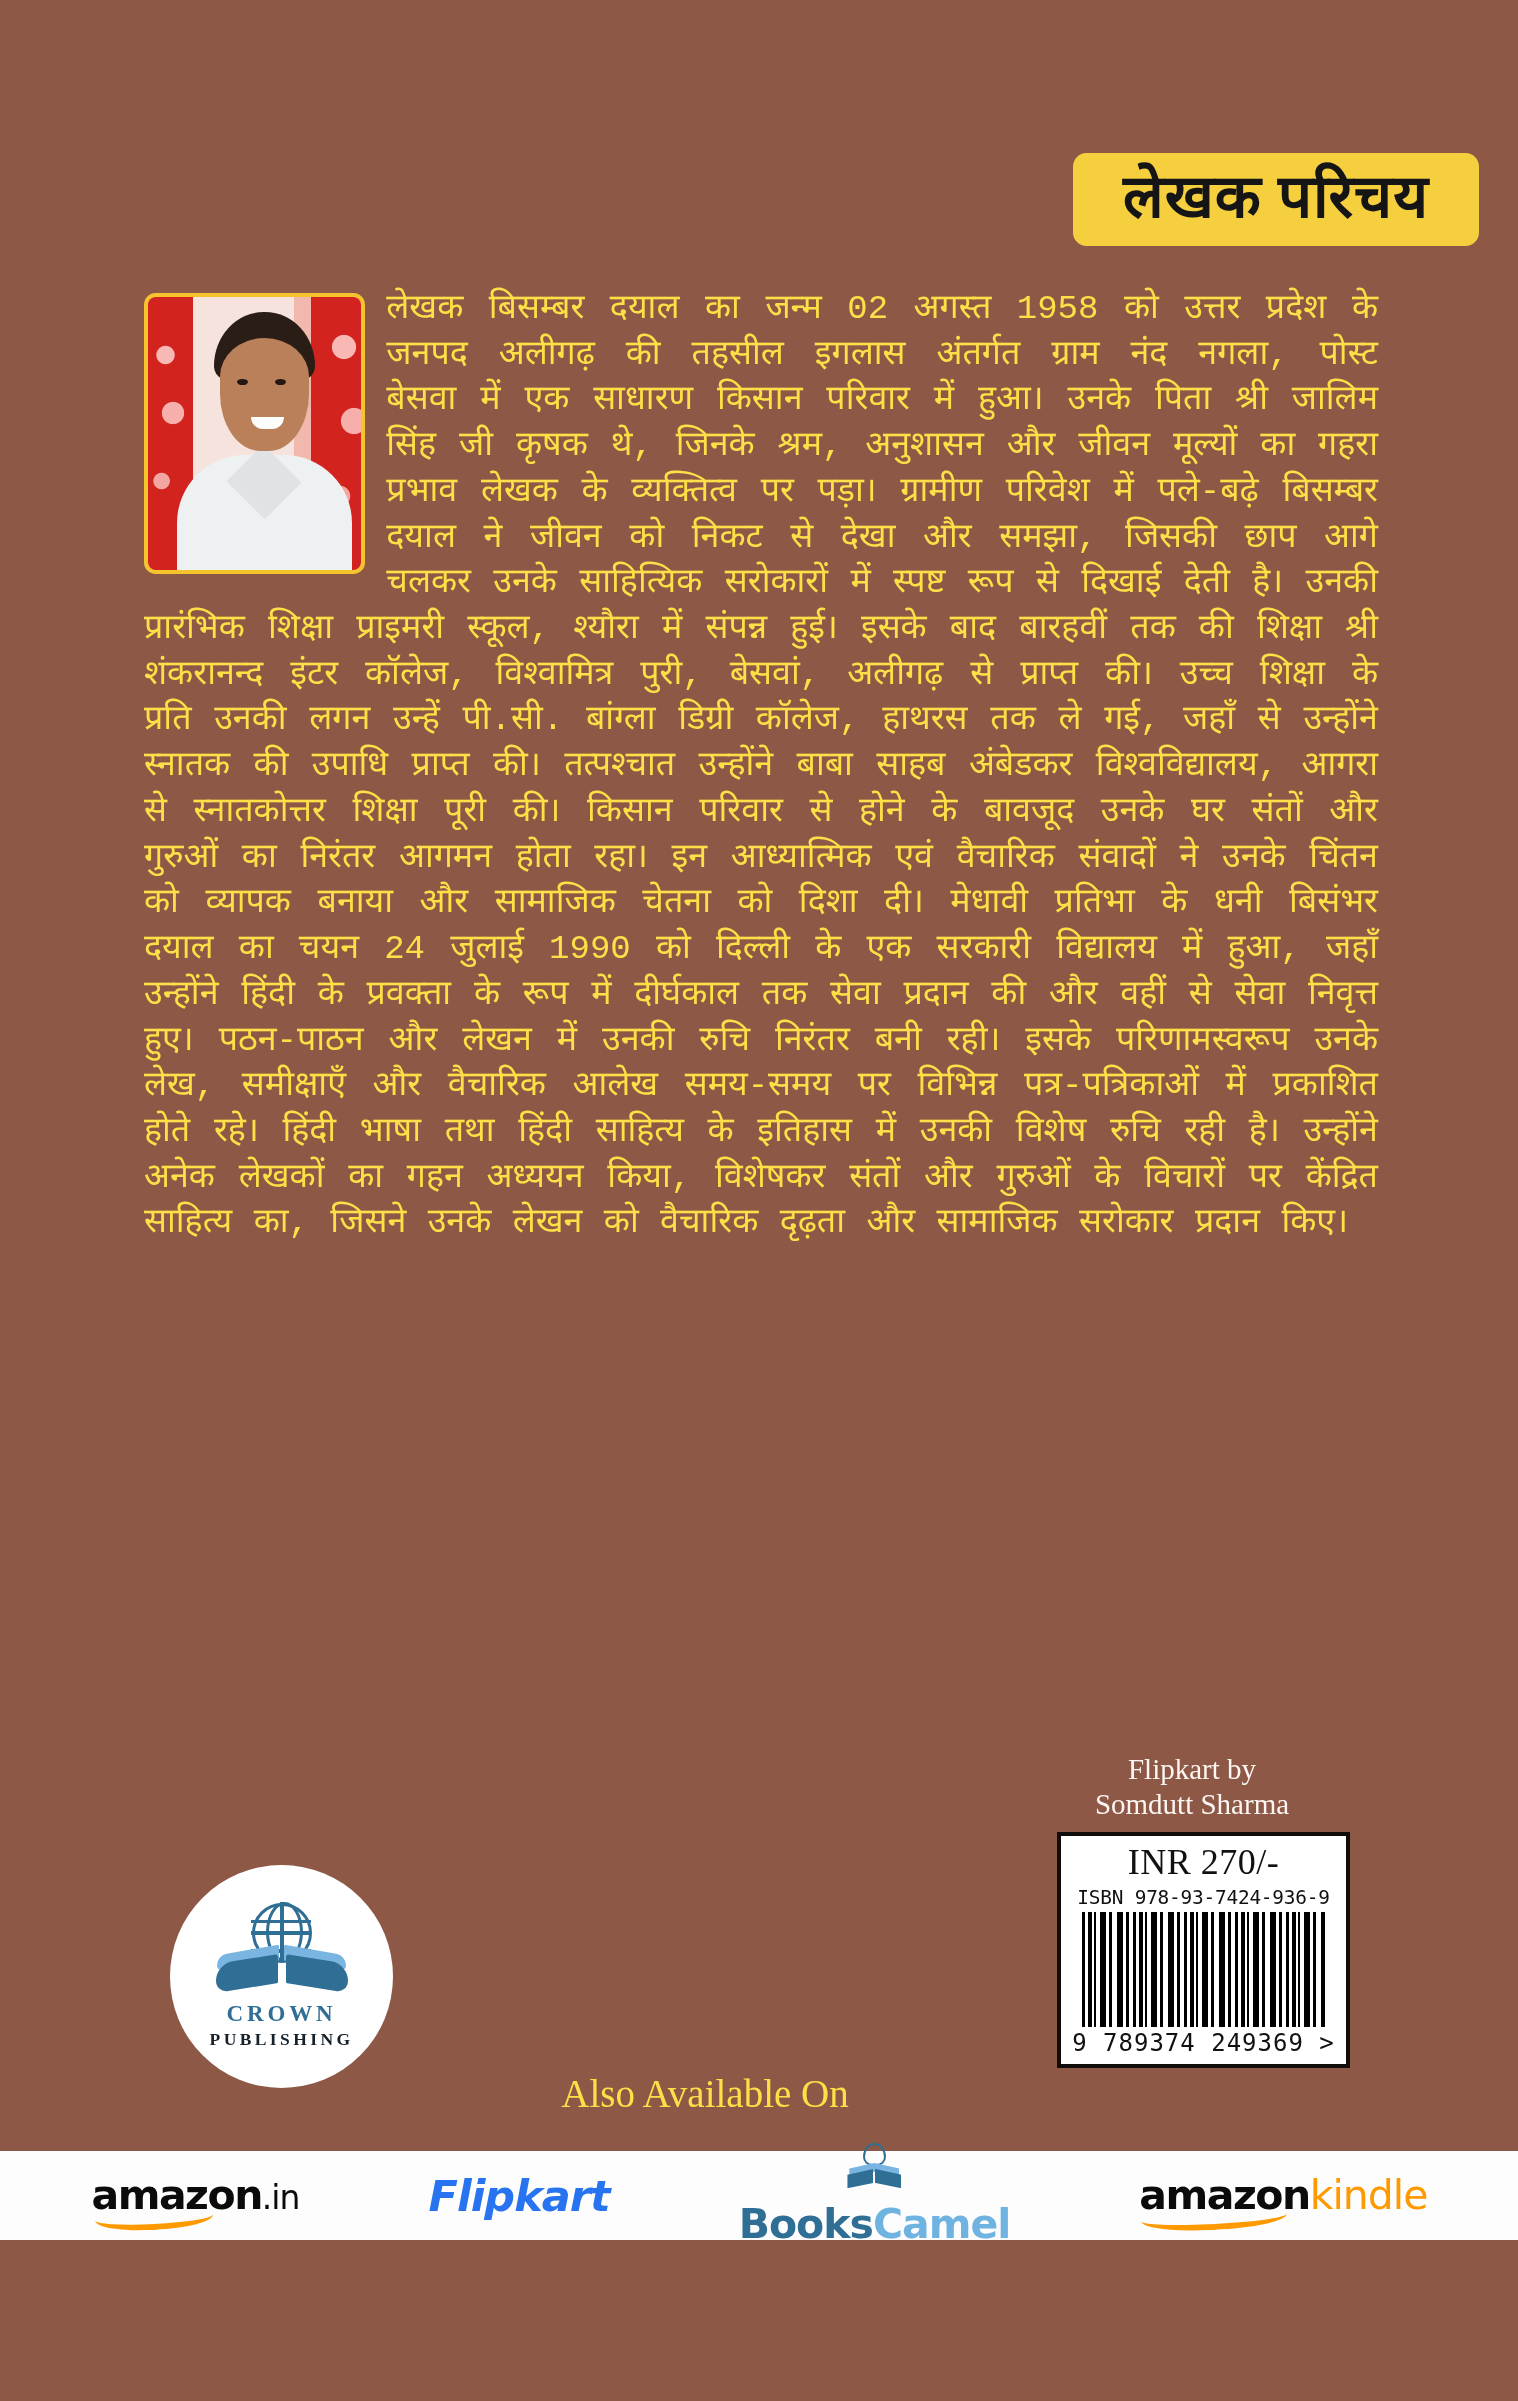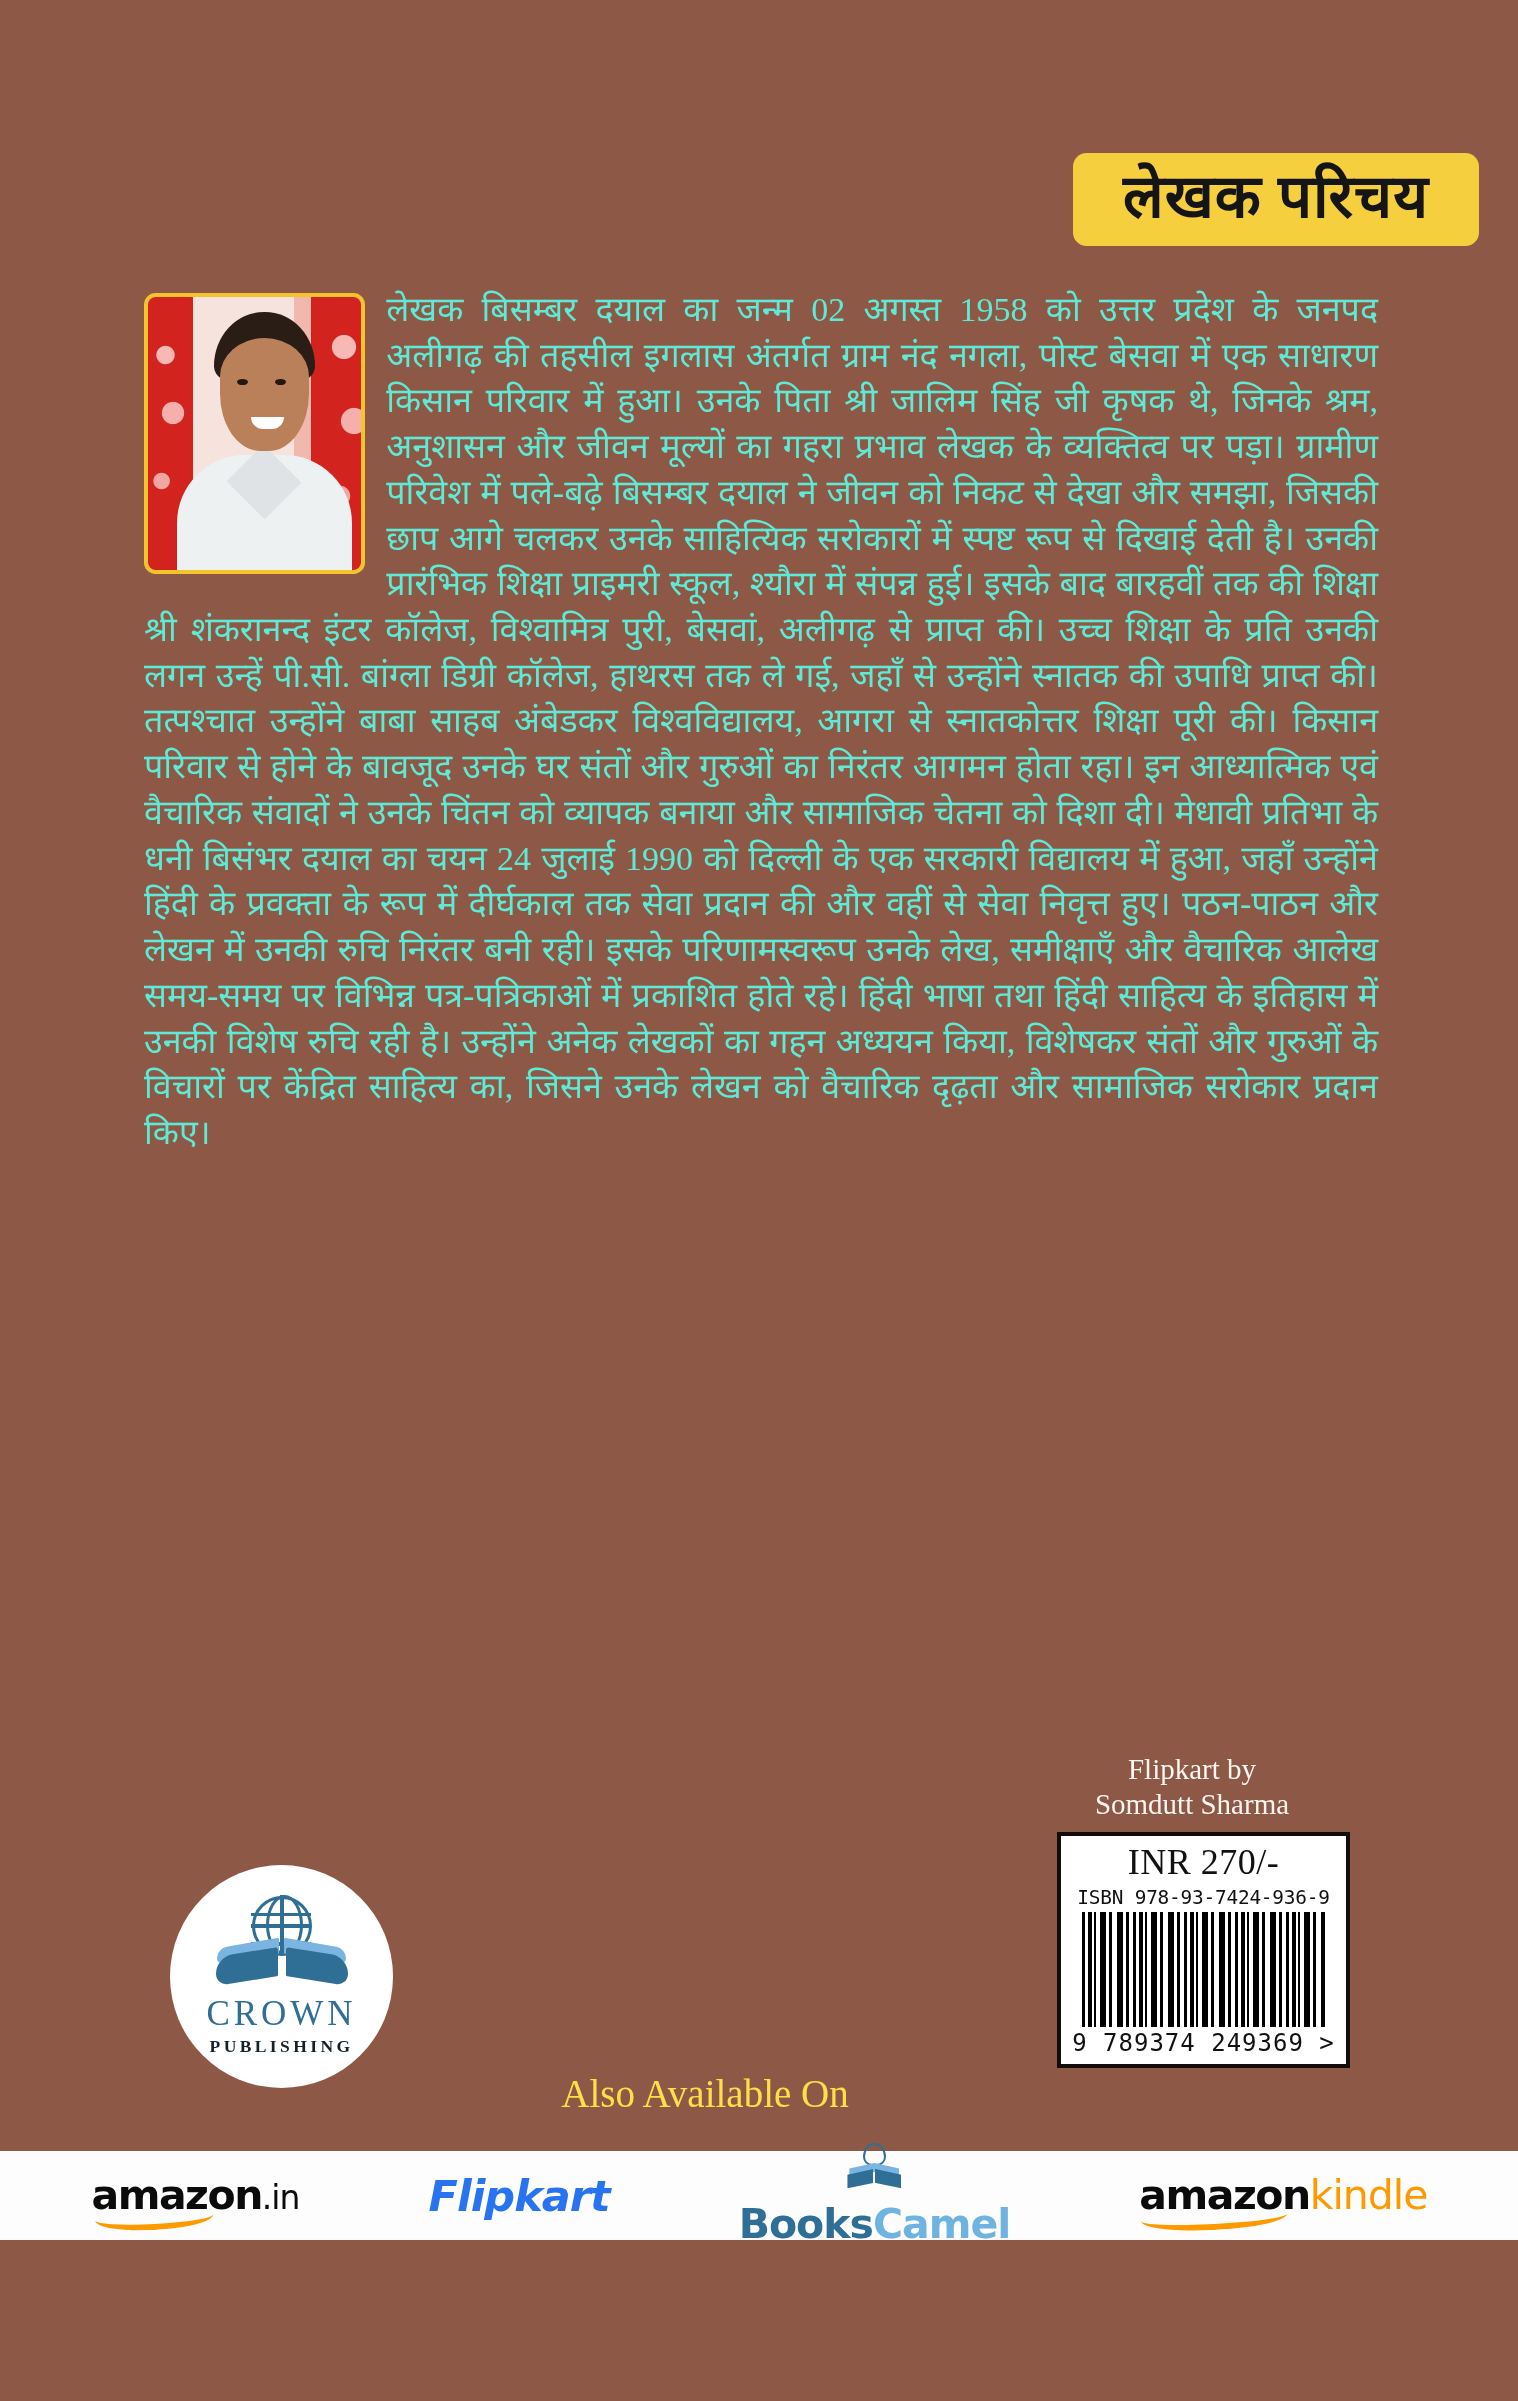--- a/index.html
+++ b/index.html
@@ -121,24 +121,24 @@
   }
   .ph-collar {
     position: absolute;
     left: 89px; bottom: 62px;
     width: 54px; height: 52px;
     background: #dfe3e5;
     transform: rotate(45deg);
   }
 
   .body-text {
-    font-family: Liberation Serif, serif;
+    font-family: Liberation Mono, monospace;
     font-size: 34px;
     line-height: 1.345;
-    color: #5eead4;
+    color: #fde047;
     text-align: justify;
     text-justify: inter-word;
     word-spacing: 1px;
   }
 
   
   .designed-by {
     position: absolute;
     top: 1752px;
     left: 1032px;
@@ -286,24 +286,25 @@
     transform: skewY(-10deg);
   }
   .book-shape .leaf.rt {
     right: 1.9px; top: -8.7px; height: 15.5px;
     background: #79b5e0;
     border-radius: 7.8px 39px 25px 1.9px;
     transform: skewY(10deg);
   }
   .pub-name {
     font-family: "Liberation Serif", "DejaVu Serif", serif;
-    font-size: 35px;
+    font-size: 23px;
     color: #2f6e95;
     letter-spacing: 3.9px;
     margin-top: 9px;
+    font-weight: bold;
   }
   .pub-sub {
     font-family: "Liberation Serif", "DejaVu Serif", serif;
     font-size: 17.5px;
     font-weight: bold;
     color: #14212b;
     letter-spacing: 3.4px;
     margin-top: 1.9px;
   }
 

